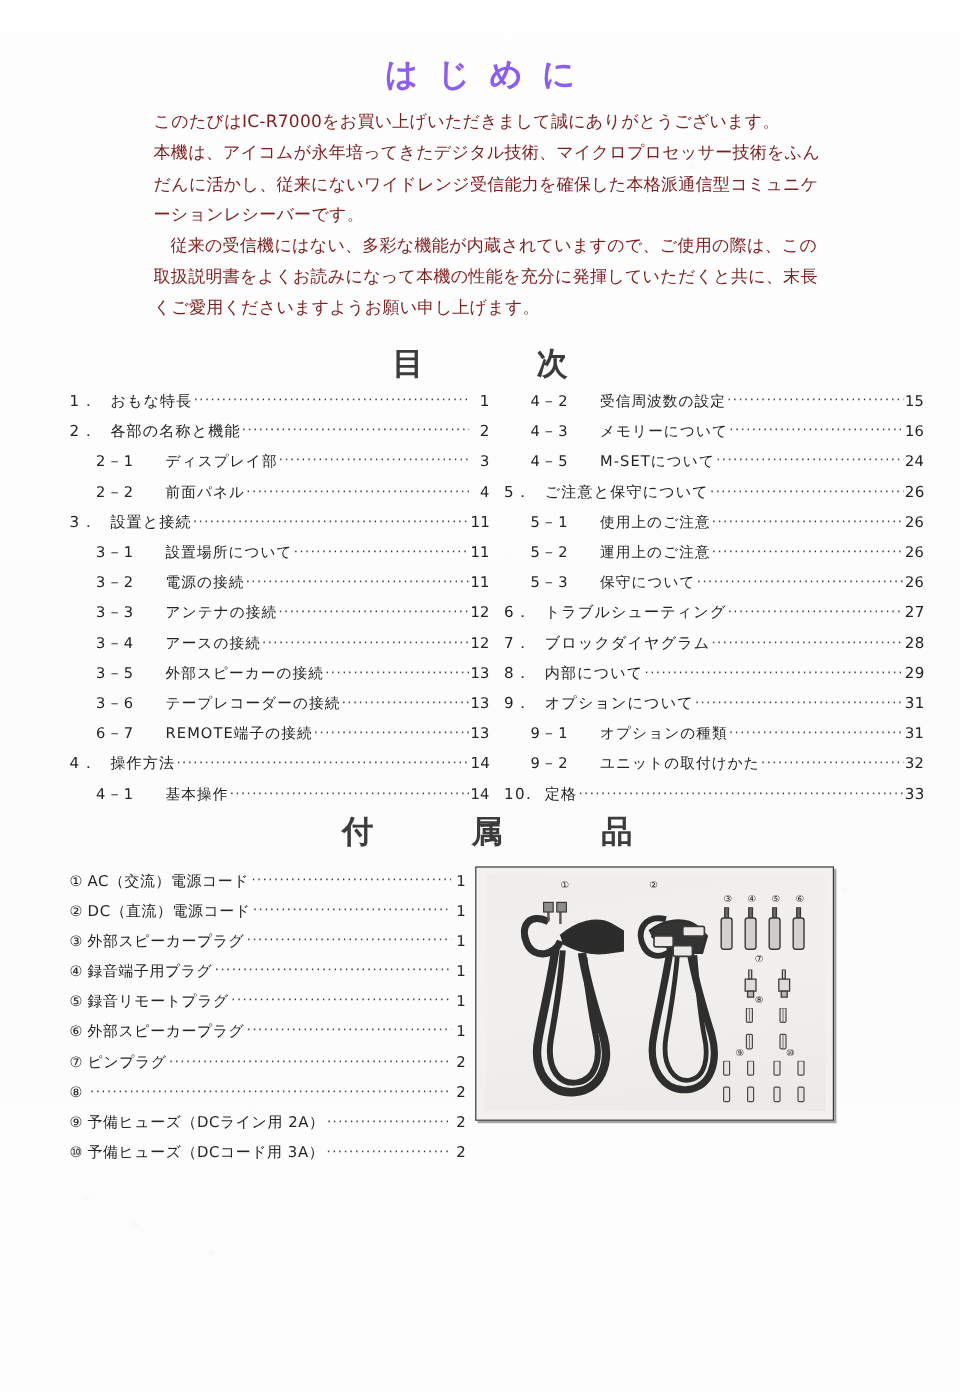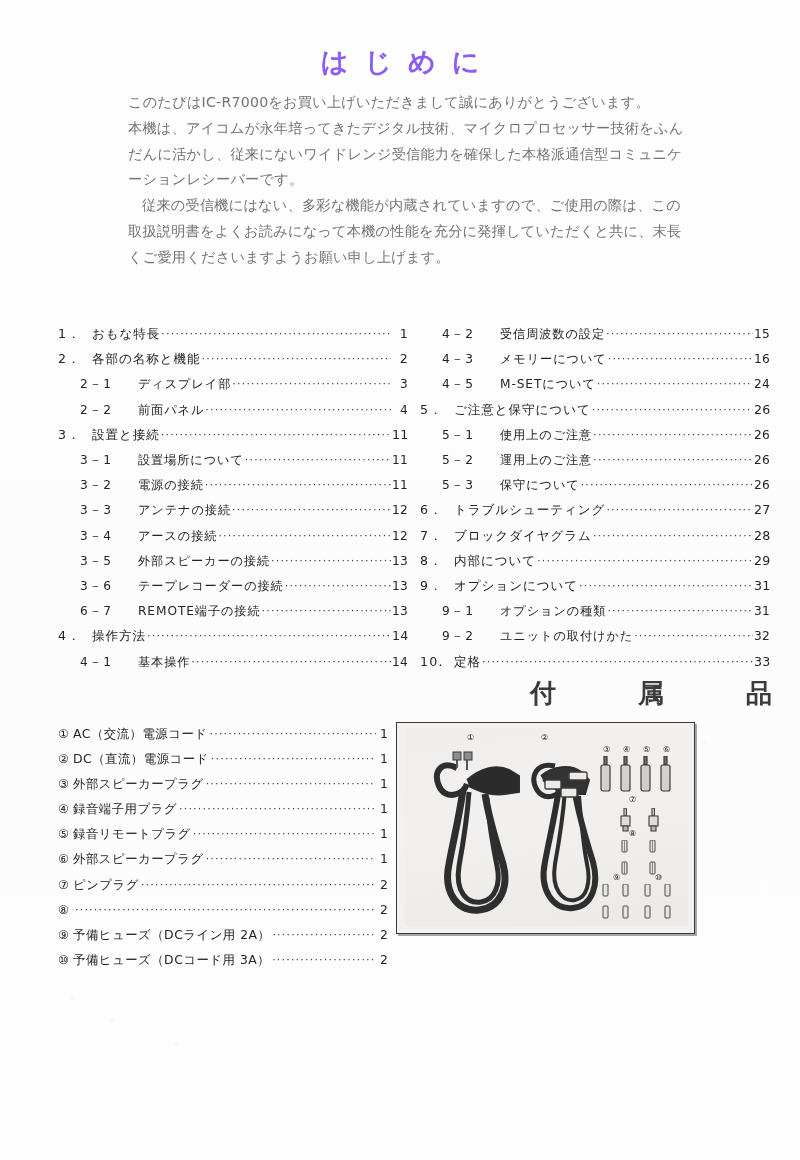--- a/index.html
+++ b/index.html
@@ -59,31 +59,31 @@
     font-size: 26px;
     letter-spacing: 34px;
     padding-left: 34px;
     font-weight: 600;
     color: #3b3b3b;
     position: absolute;
     left: 0;
     right: 0;
   }
   .section-title.toc-head { top: 286px; }
-  .section-title.acc-head { top: 676px; letter-spacing: 28px; padding-left: 40px; text-align: right; }
+  .section-title.acc-head { top: 676px; letter-spacing: 28px; padding-left: 40px; }
 
   
   .intro {
     position: absolute;
     top: 90px;
     left: 128px;
     width: 556px;
     font-size: 14.2px;
     line-height: 25.8px;
-    color: #737373;
+    color: #7f1d1d;
     letter-spacing: 0.2px;
   }
   .intro p { margin: 0; }
   .intro p.indent { text-indent: 14px; }
 
   
   .toc {
     position: absolute;
     top: 322px;
     left: 0;
@@ -221,20 +221,21 @@
 <div class="page">
 
   <h1 class="doc-title">はじめに</h1>
 
   <div class="intro">
     <p>このたびはIC-R7000をお買い上げいただきまして誠にありがとうございます。</p>
     <p>本機は、アイコムが永年培ってきたデジタル技術、マイクロプロセッサー技術をふんだんに活かし、従来にないワイドレンジ受信能力を確保した本格派通信型コミュニケーションレシーバーです。</p>
     <p class="indent">従来の受信機にはない、多彩な機能が内蔵されていますので、ご使用の際は、この取扱説明書をよくお読みになって本機の性能を充分に発揮していただくと共に、末長くご愛用くださいますようお願い申し上げます。</p>
   </div>
 
+  <div class="section-title toc-head">目　次</div>
 
   <div class="toc">
     <div class="toc-col left" id="toc-left">
         <div class="toc-row lvl1">
           <span class="num">1．</span>
           <span class="label">おもな特長</span>
           <span class="leader"></span>
           <span class="page-no">1</span>
         </div>
         <div class="toc-row lvl1">

